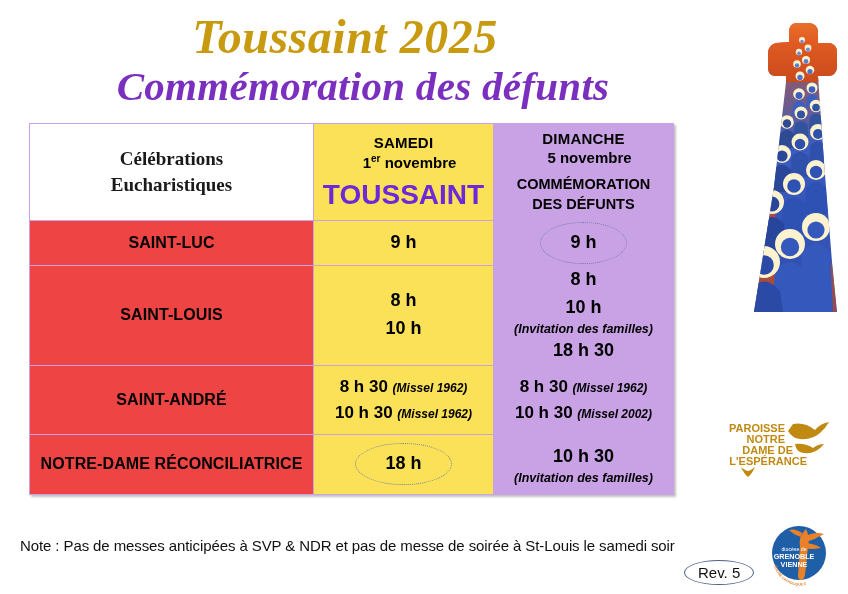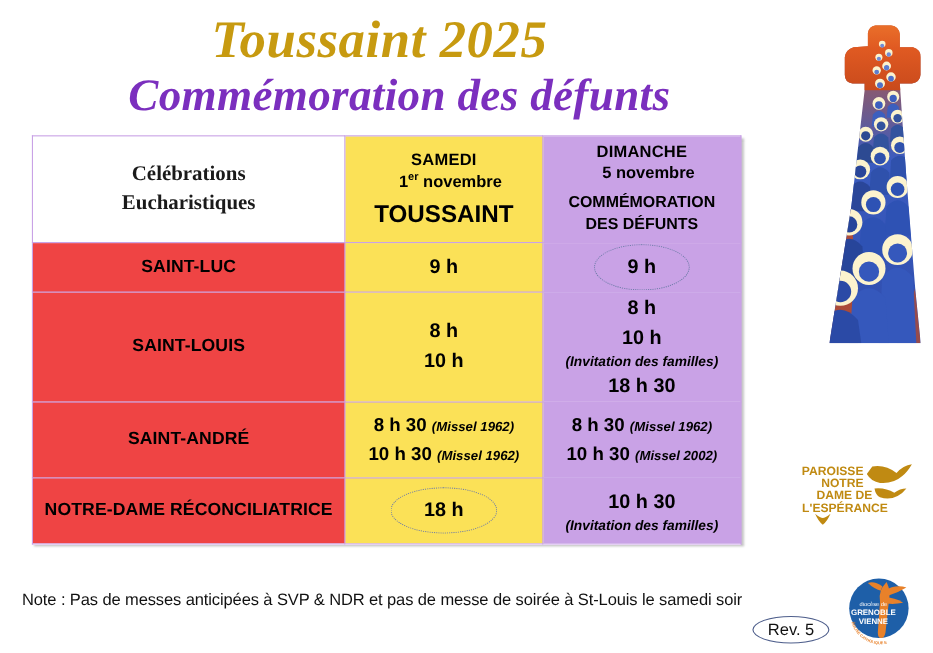--- a/index.html
+++ b/index.html
@@ -90,22 +90,22 @@
   .hdr-line2 {
     font-weight: bold;
     font-size: 15px;
     color: #000;
     margin-top: 2px;
     margin-left: 12px;
   }
   .hdr-line2 sup { font-size: 10px; }
   .hdr-big {
     font-weight: bold;
-    font-size: 22px;
-    color: #000000;
+    font-size: 28px;
+    color: #6d28d9;
     margin-top: 8px;
   }
   .hdr-line3 {
     font-weight: bold;
     font-size: 14.5px;
     color: #000;
     margin-top: 9px;
     line-height: 1.35;
   }
 

